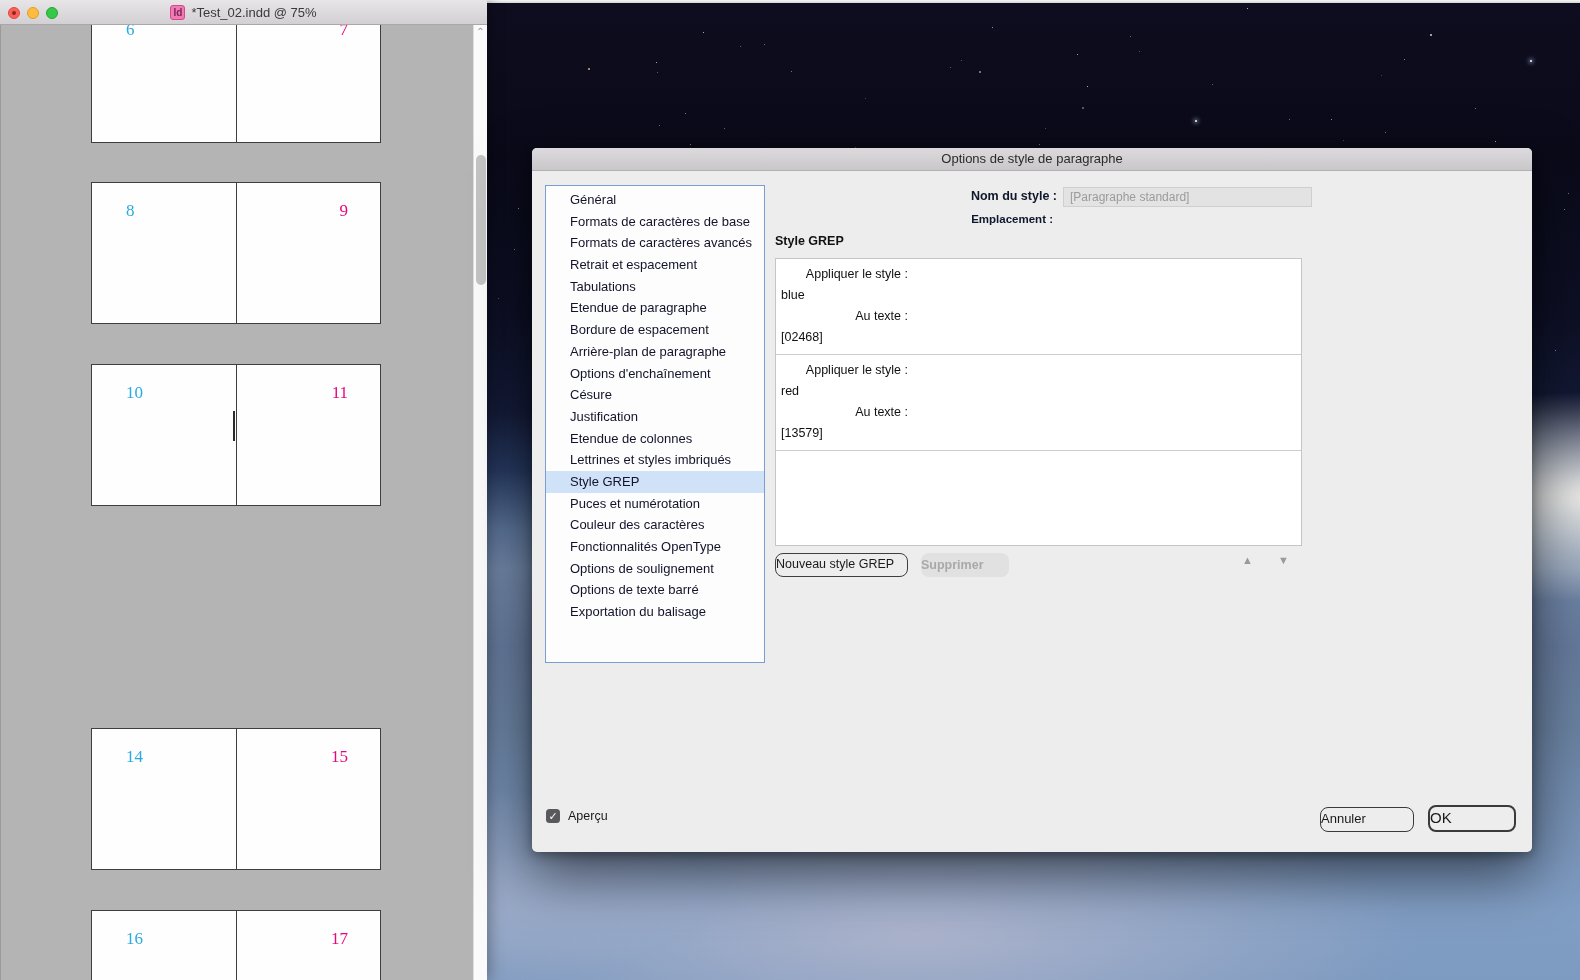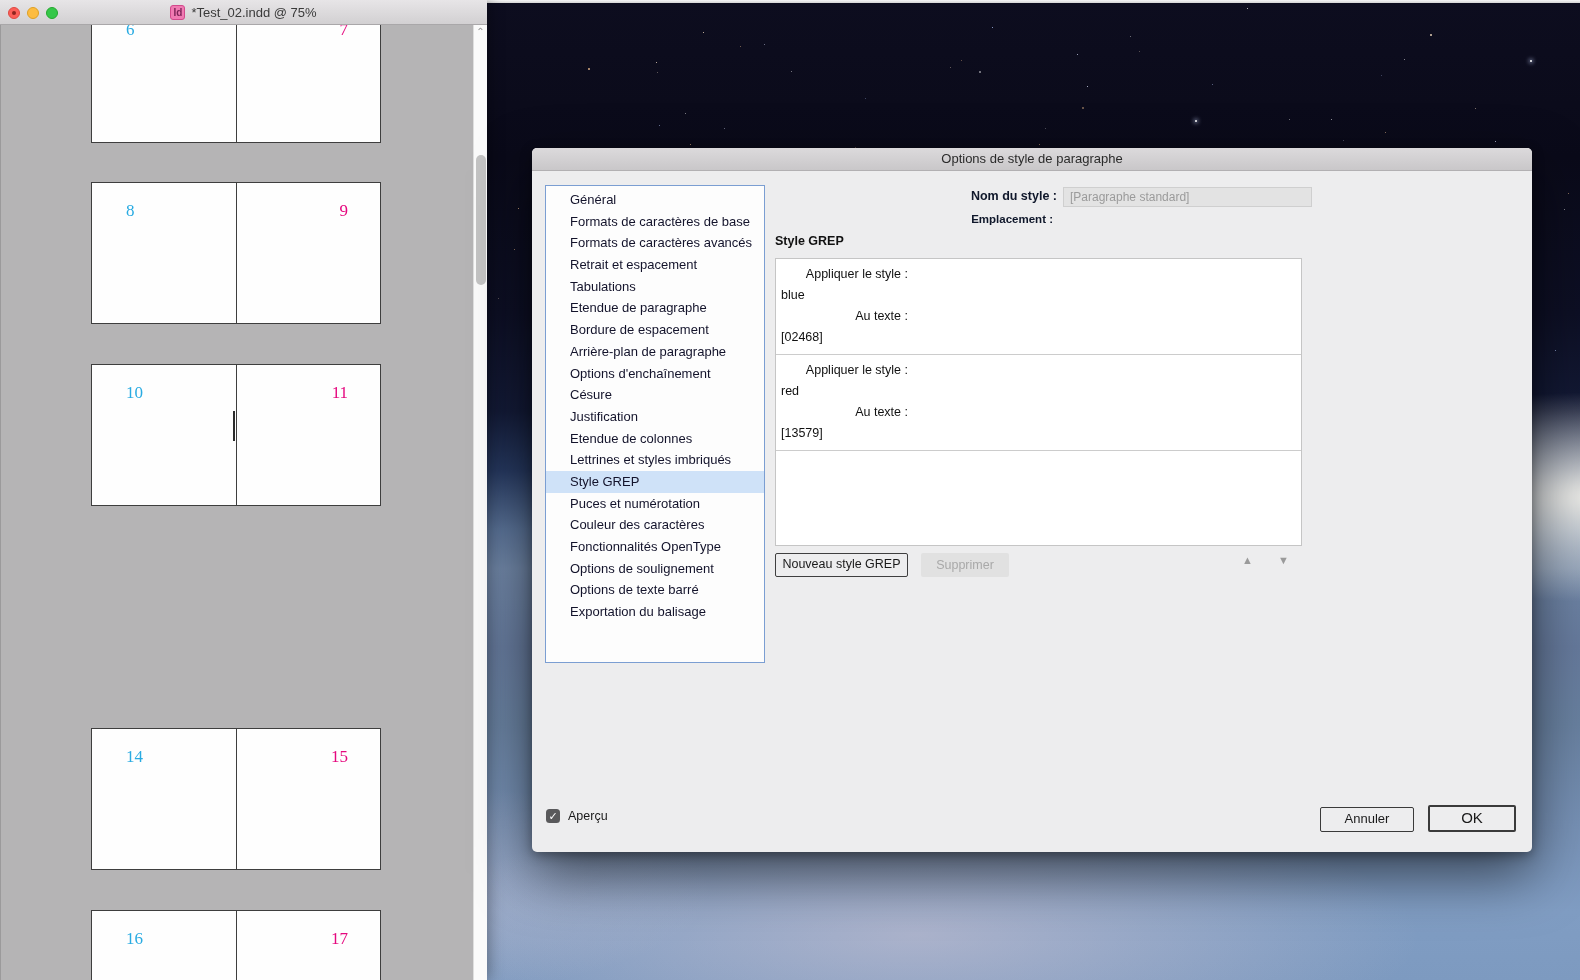--- a/index.html
+++ b/index.html
@@ -104,25 +104,25 @@
   .grep-box {
     position:absolute; left:243px; top:110px; width:527px; height:288px;
     background:#ffffff; border:1px solid #c5c5c5; overflow:hidden;
   }
   .grep-row { padding:5px 0 6px 0; border-bottom:1px solid #cccccc; }
   .grep-line { display:flex; line-height:21px; font-size:12.5px; color:#111;flex-direction:column; }
   .grep-line .glabel { width:132px; text-align:right; }
   .grep-line .gvalue { margin-left:5px; }
 
   .btn-pill {
-    position:absolute; border-radius:2px; font-size:12.5px; color:#1a1a1a;
-    text-align:center; cursor:default; font-family:"Liberation Sans", sans-serif;
+    position:absolute; border-radius:8px; font-size:12.5px; color:#1a1a1a;
+    cursor:default; font-family:"Liberation Sans", sans-serif;
   }
   .btn-new  { left:243px; top:405px; width:133px; height:24px; line-height:21px; border:1.5px solid #3f3f3f; background:transparent; }
-  .btn-del  { left:389px; top:405px; width:88px;  height:24px; line-height:24px; background:#e1e1e1; color:#a9a9a9; border:none; }
+  .btn-del  { left:389px; top:405px; width:88px;  height:24px; line-height:24px; background:#e1e1e1; color:#a9a9a9; border:none;font-weight:bold; }
   .arrow { position:absolute; top:406px; font-size:11px; color:#9a9a9a; }
   .arrow.up   { left:710px; }
   .arrow.down { left:746px; }
 
   .preview-wrap { position:absolute; left:14px; top:661px; display:flex; align-items:center; gap:8px; }
   .checkbox {
     width:14px; height:14px; border-radius:3.5px; background:#59595b;
     color:#fff; font-size:11px; line-height:14px; text-align:center;
   }
   .preview-label { font-size:12.5px; color:#1a1a1a; }

